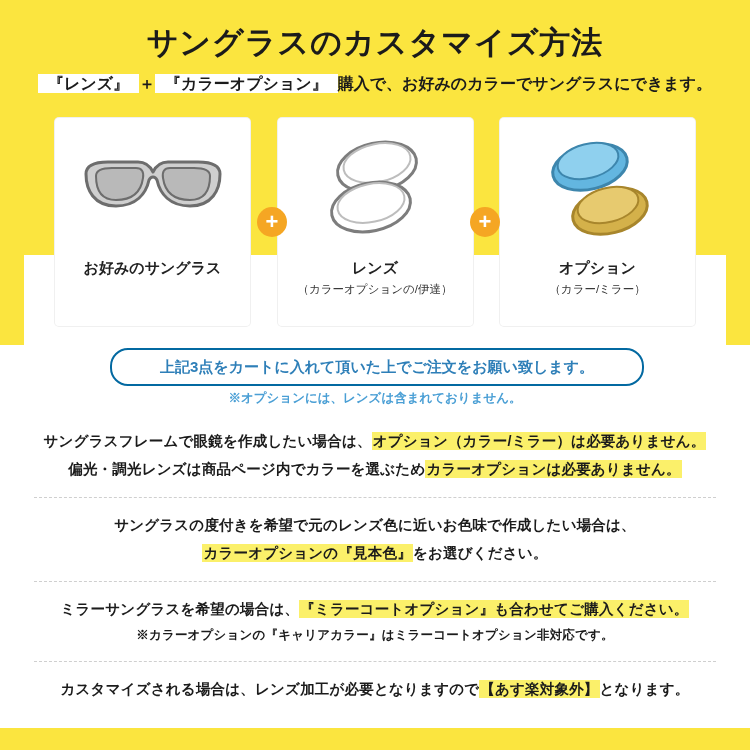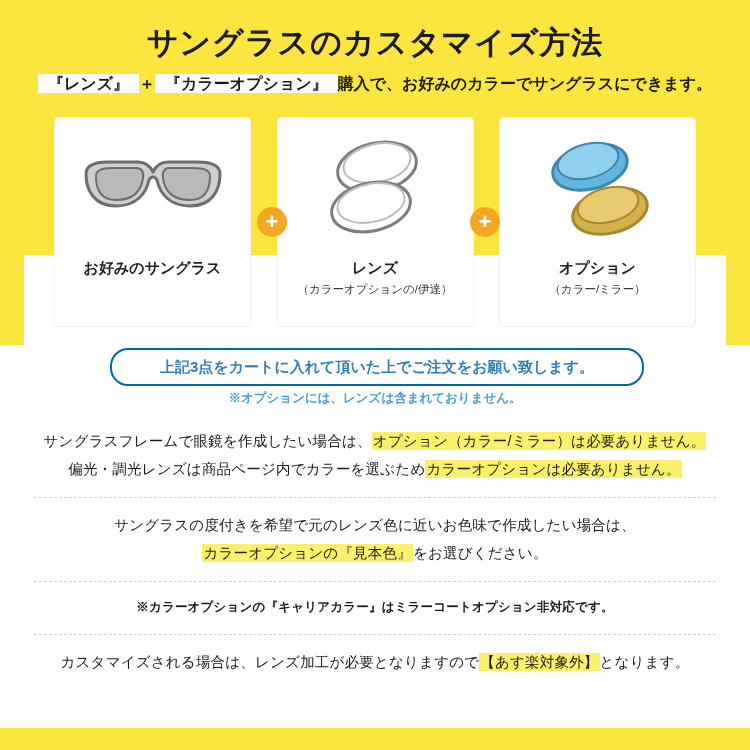--- a/index.html
+++ b/index.html
@@ -166,21 +166,21 @@
     padding: 14px 0 14px 0;
     text-align: center;
   }
   .divider {
     border-top: 1px dashed #cfcfcf;
     height: 0;
     margin: 0 4px;
   }
   .line {
     font-size: 14.5px;
-    font-weight: normal;
+    font-weight: bold;
     color: #1b1b1b;
     line-height: 1.9;
     letter-spacing: 0.2px;
   }
   .line.small {
     font-size: 12.5px;
     font-weight: bold;
   }
   .hl {
     background: #fbf06a;
@@ -270,20 +270,23 @@
         <span>サングラスの度付きを希望で元のレンズ色に近いお色味で作成したい場合は、</span>
       </div>
       <div class="line">
         <span class="hl">カラーオプションの『見本色』</span><span>をお選びください。</span>
       </div>
     </div>
 
     <div class="divider"></div>
 
     <div class="rule-block">
+      <div class="line">
+        <span>ミラーサングラスを希望の場合は、</span><span class="hl">『ミラーコートオプション』も合わせてご購入ください。</span>
+      </div>
       <div class="line small">
         <span>※カラーオプションの『キャリアカラー』はミラーコートオプション非対応です。</span>
       </div>
     </div>
 
     <div class="divider"></div>
 
     <div class="rule-block">
       <div class="line">
         <span>カスタマイズされる場合は、レンズ加工が必要となりますので</span><span class="hl">【あす楽対象外】</span><span>となります。</span>

